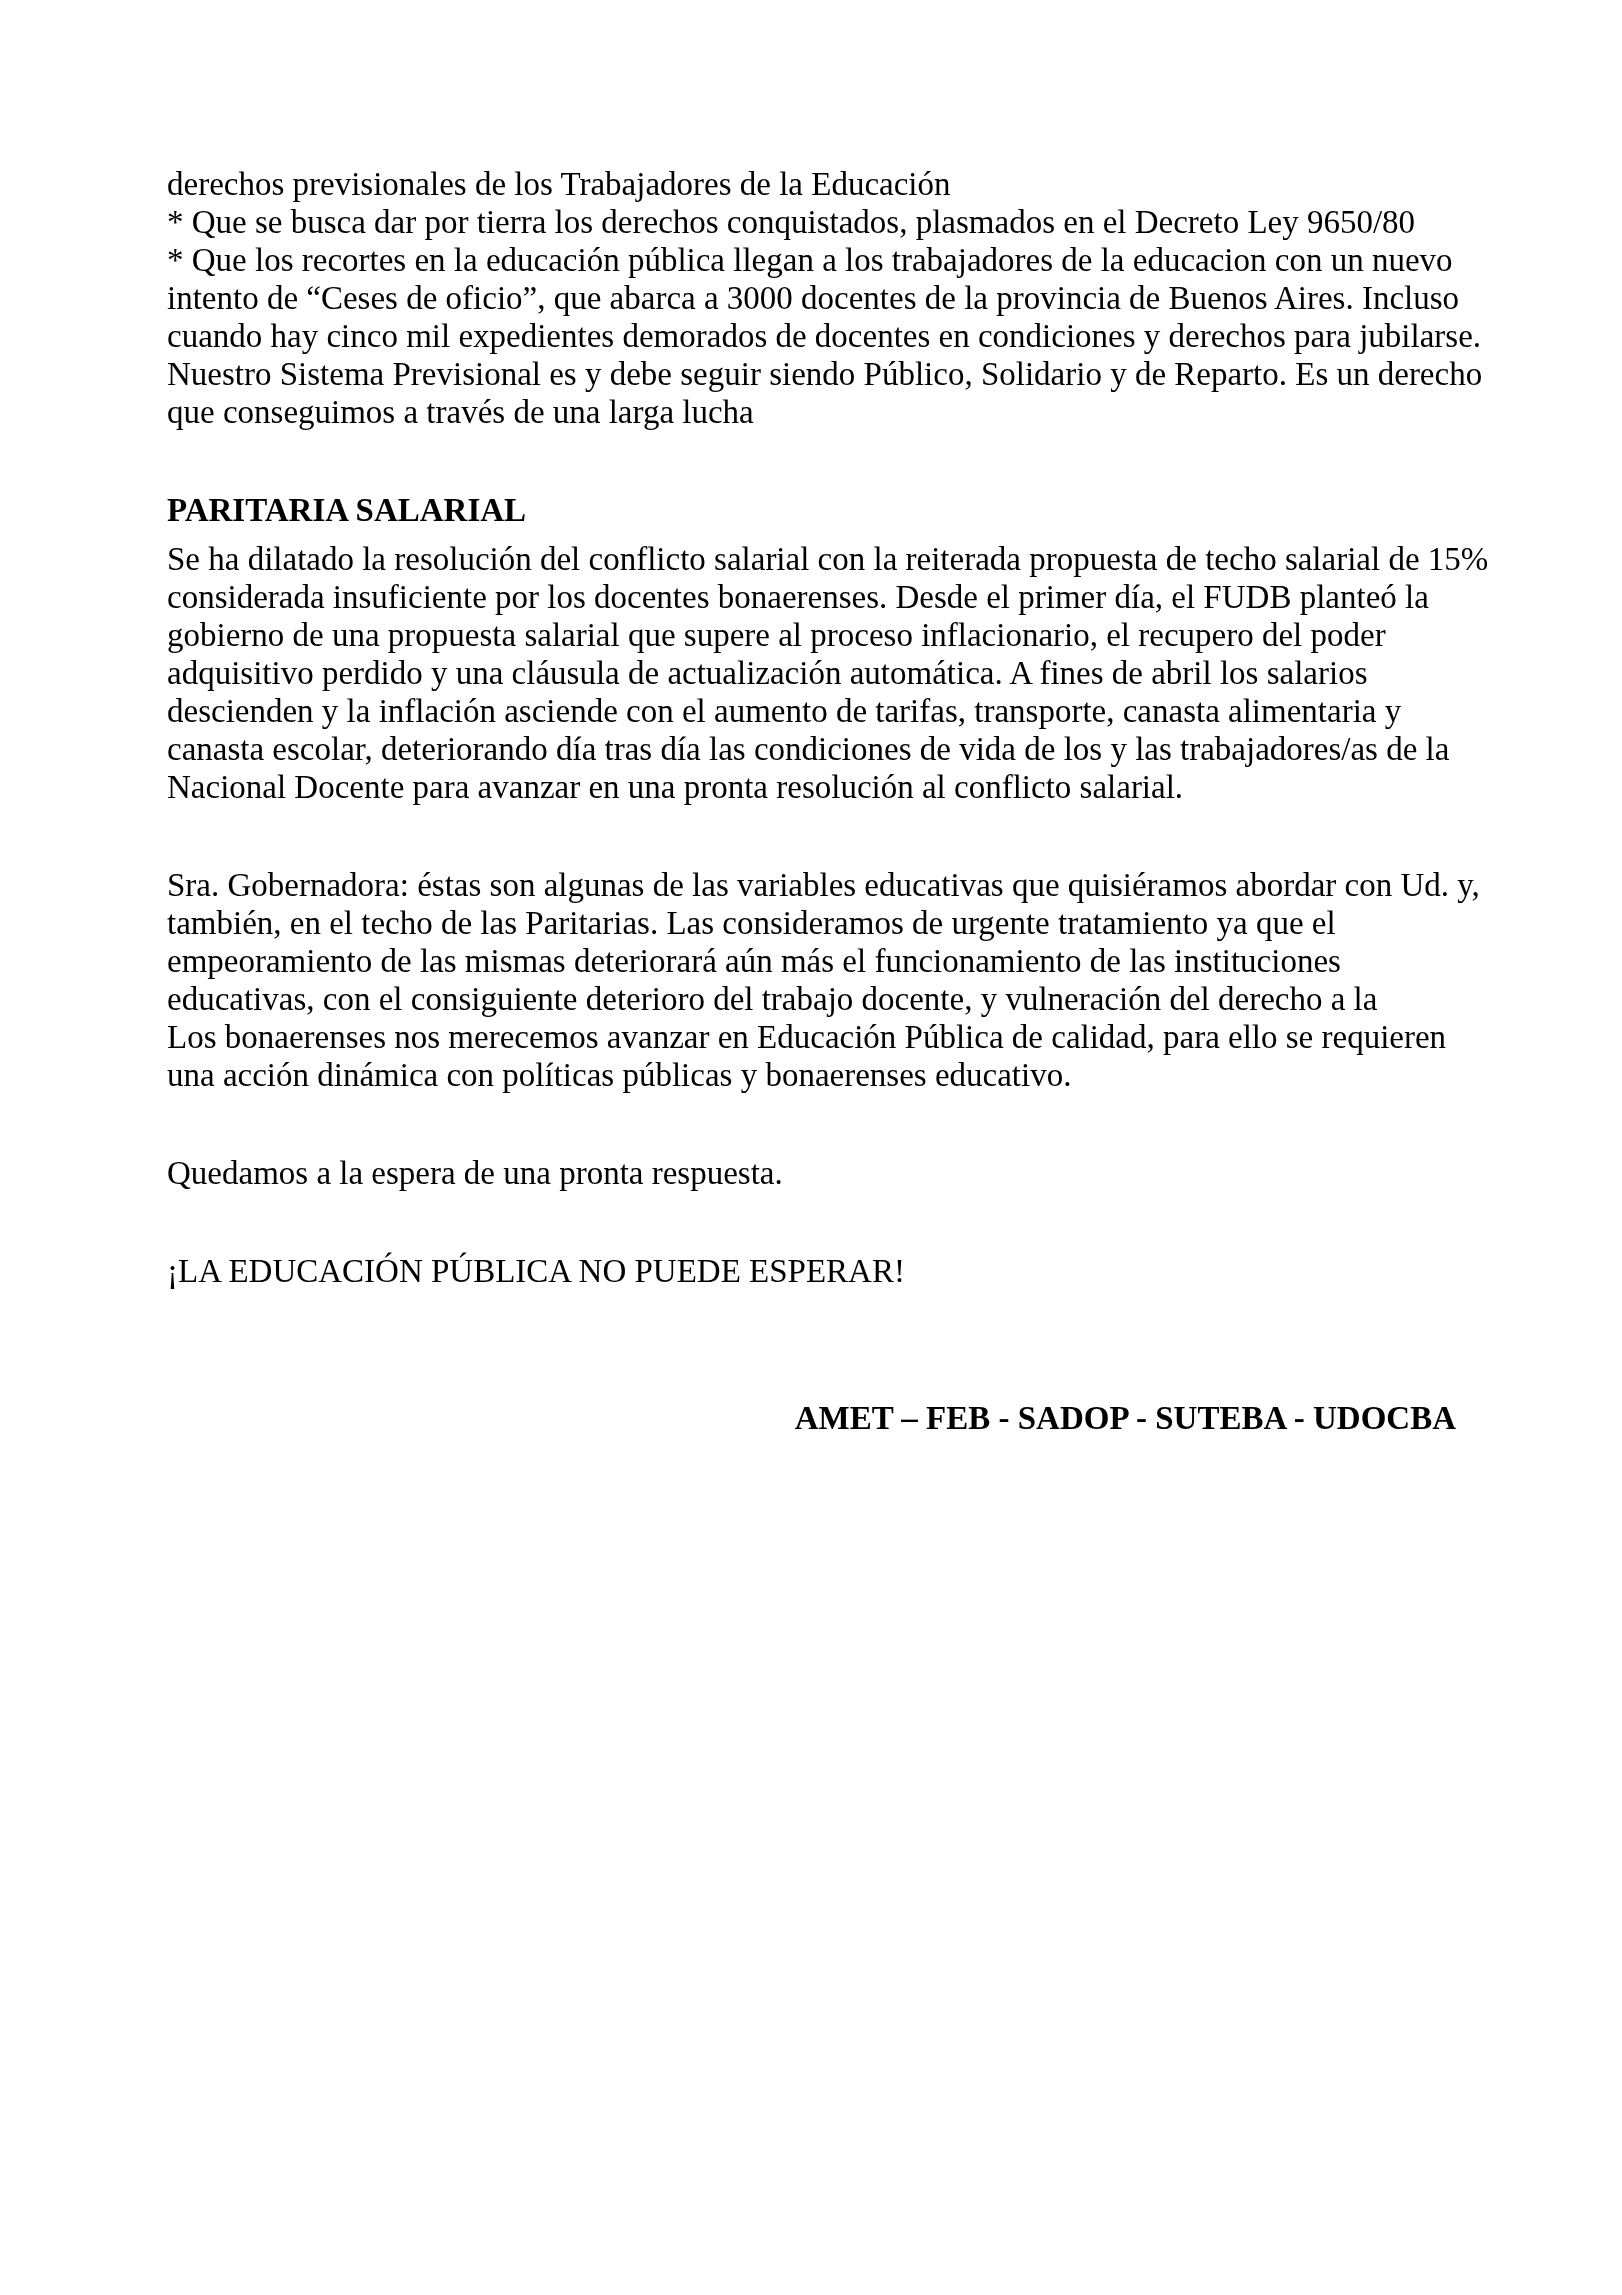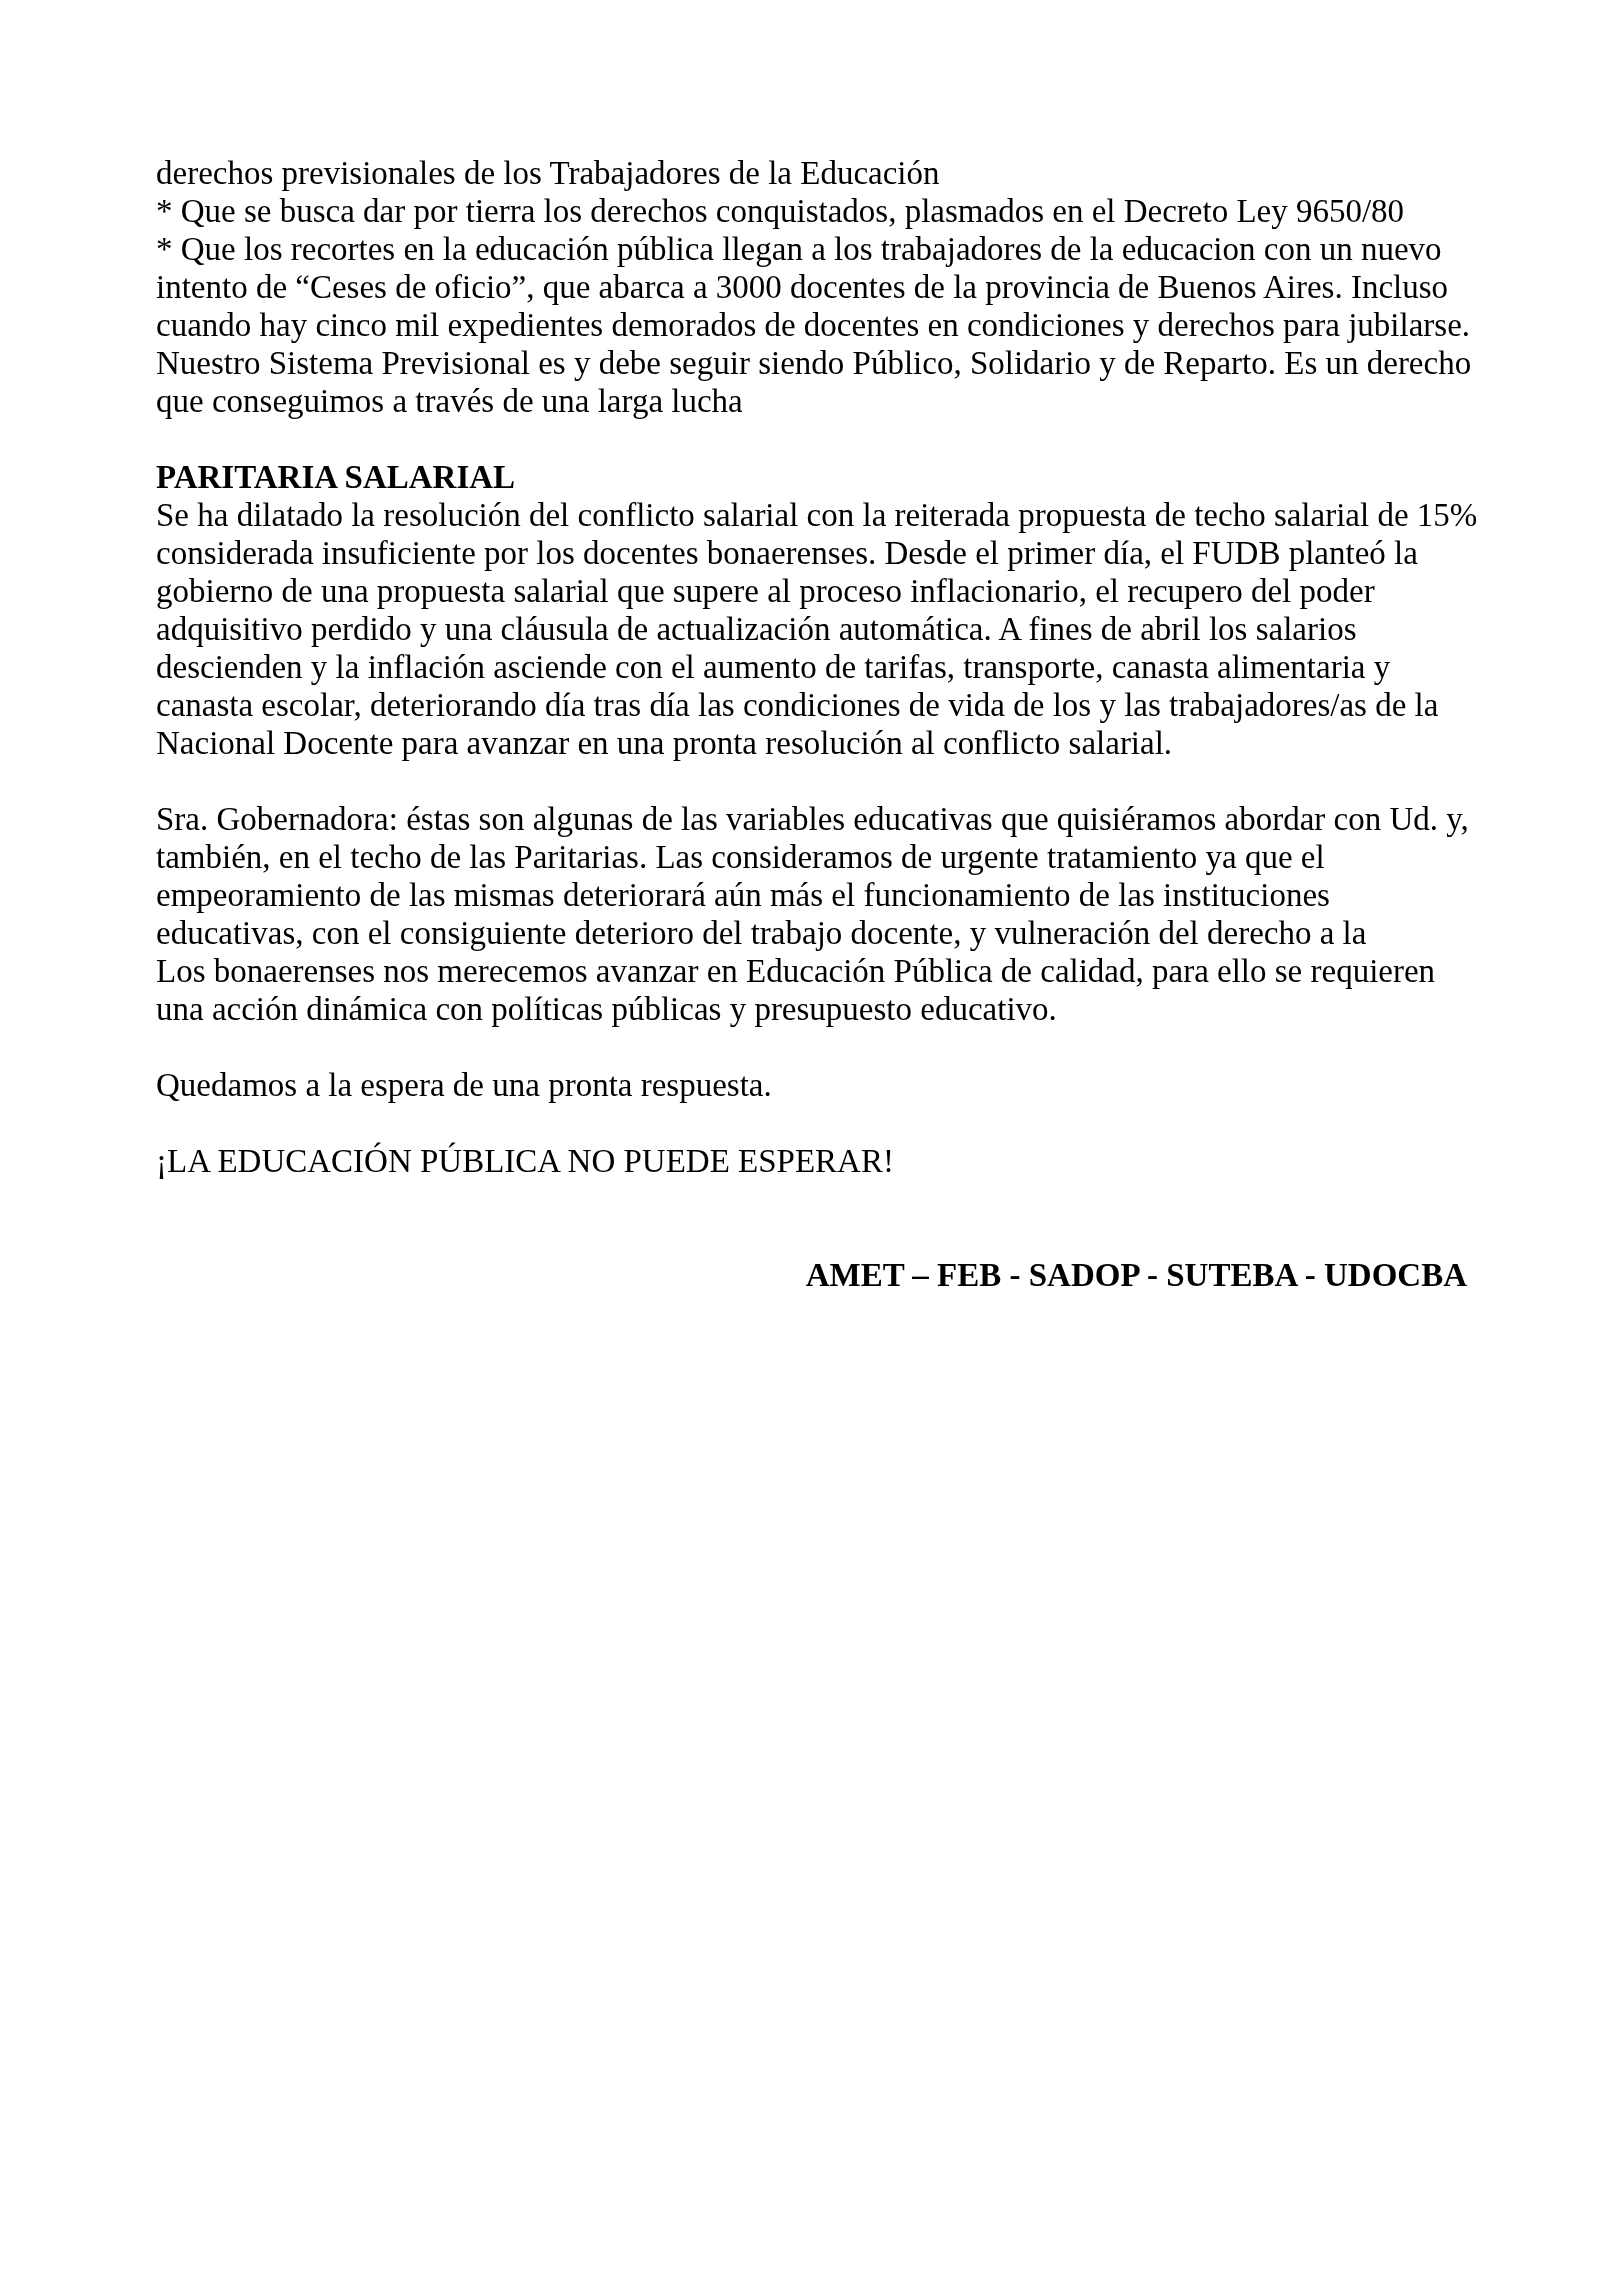--- a/index.html
+++ b/index.html
@@ -15,21 +15,21 @@
     background: #ffffff;
     color: #000000;
     overflow: hidden;
   }
   .doc {
     position: absolute;
     left: 156px;
     top: 154px;
     width: 1311px; 
   }
-  .block { margin: 0; padding: 0; }
+  .block { margin: 11px; padding: 0; }
   .line {
     font-family: "Liberation Serif", "DejaVu Serif", serif;
     font-size: 33px;
     line-height: 38px;
     white-space: nowrap;
     color: #000000;
   }
   .block.blank .line { white-space: pre; }
   .block.heading .line { font-weight: 700; }
   .block.signature .line {
@@ -70,21 +70,21 @@
       </div>
       <div class="block blank">
         <div class="line">&nbsp;</div>
       </div>
       <div class="block body">
         <div class="line">Sra. Gobernadora: éstas son algunas de las variables educativas que quisiéramos abordar con Ud. y,</div>
         <div class="line">también, en el techo de las Paritarias. Las consideramos de urgente tratamiento ya que el</div>
         <div class="line">empeoramiento de las mismas deteriorará aún más el funcionamiento de las instituciones</div>
         <div class="line">educativas, con el consiguiente deterioro del trabajo docente, y vulneración del derecho a la</div>
         <div class="line">Los bonaerenses nos merecemos avanzar en Educación Pública de calidad, para ello se requieren</div>
-        <div class="line">una acción dinámica con políticas públicas y presupuesto educativo.</div>
+        <div class="line">una acción dinámica con políticas públicas y bonaerenses educativo.</div>
       </div>
       <div class="block blank">
         <div class="line">&nbsp;</div>
       </div>
       <div class="block body">
         <div class="line">Quedamos a la espera de una pronta respuesta.</div>
       </div>
       <div class="block blank">
         <div class="line">&nbsp;</div>
       </div>

